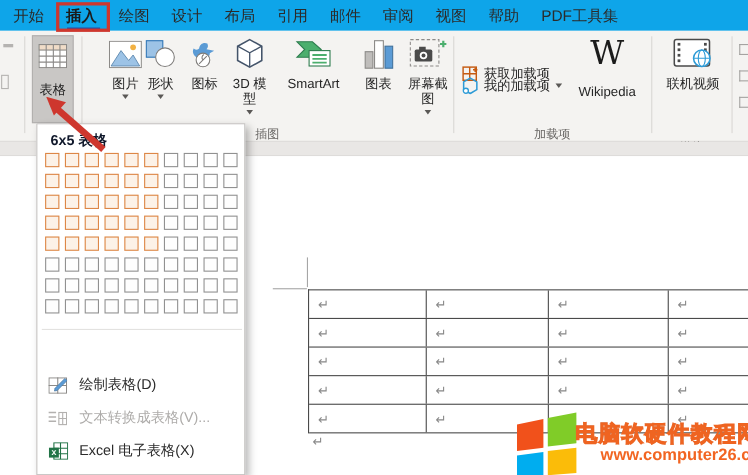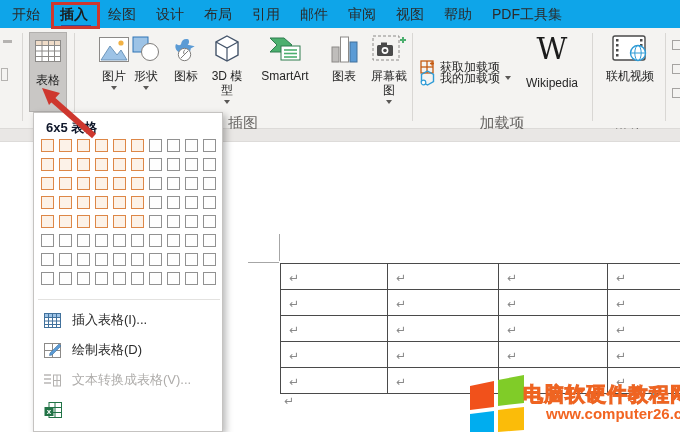--- a/index.html
+++ b/index.html
@@ -37,21 +37,21 @@
   .tablebtn .lbl { font-size:12px; color:#1f1f1f; margin-top:6px; }
   .tablebtn .chev { margin-top:5px; }
 
   .smallbtn { position:absolute; left:420px; height:20px; display:flex; align-items:center;
               font-size:12px; color:#262626; white-space:nowrap; }
   .smallbtn svg { margin-right:5px; }
   .smallbtn .chev { margin-left:5px; }
 
   .wiki-w { font-family:"DejaVu Serif","Liberation Serif",serif; font-size:30px; line-height:34px; color:#1b1b1b; }
 
-  .grouplabels { position:absolute; top:86px; left:0; width:680px; height:16px; font-size:15px; color:#686664; }
+  .grouplabels { position:absolute; top:86px; left:0; width:680px; height:16px; font-size:11px; color:#686664; }
   .grouplbl { position:absolute; text-align:center; }
 
   
   .ribbon-strip { position:absolute; left:0; top:129px; width:680px; height:13px;
                   background:#e9e7e5; border-bottom:1px solid #dddbd9; }
 
   
   .page { position:absolute; left:0; top:142px; width:680px; height:290px; background:#fff; overflow:hidden; }
   .margin-v { position:absolute; left:279px; top:92px; width:1px; height:27px; background:#a6a6a6; }
   .margin-h { position:absolute; left:248px; top:120px; width:31px; height:1px; background:#a6a6a6; }
@@ -402,34 +402,20 @@
         <div class="gcell"></div>
         <div class="gcell"></div>
         <div class="gcell"></div>
         <div class="gcell"></div>
         <div class="gcell"></div>
         <div class="gcell"></div>
         <div class="gcell"></div>
       </div>
     <div class="dd-sep"></div>
 
-    <div class="dd-item" style="top:192px;">
-      <span class="mi">
-        <svg width="17" height="15" viewBox="0 0 17 15">
-          <rect x="0.5" y="0.5" width="16" height="14" fill="#fff" stroke="#41719c"></rect>
-          <rect x="0.5" y="0.5" width="16" height="4" fill="#9dc3e6" stroke="#41719c"></rect>
-          <line x1="0" y1="8" x2="17" y2="8" stroke="#41719c"></line>
-            <line x1="0" y1="11.5" x2="17" y2="11.5" stroke="#41719c"></line>
-          <line x1="4.5" y1="0" x2="4.5" y2="15" stroke="#41719c"></line>
-            <line x1="8.5" y1="0" x2="8.5" y2="15" stroke="#41719c"></line>
-            <line x1="12.5" y1="0" x2="12.5" y2="15" stroke="#41719c"></line>
-        </svg>
-      </span>
-      <span>插入表格(I)...</span>
-    </div>
 
     <div class="dd-item" style="top:222px;text-align:center;">
       <span class="mi">
         <svg width="17" height="15" viewBox="0 0 17 15">
           <rect x="0.5" y="0.5" width="16" height="14" fill="#fff" stroke="#8c8a88"></rect>
           <line x1="0" y1="7.5" x2="17" y2="7.5" stroke="#8c8a88"></line>
             <line x1="8.5" y1="0" x2="8.5" y2="15" stroke="#8c8a88"></line>
           <polygon points="15,1 17,3 8,12 5.5,12.5 6,10" fill="#5b9bd5" stroke="#41719c" stroke-width="0.6"></polygon>
         </svg>
       </span>
@@ -454,20 +440,21 @@
       <span class="mi">
         <svg width="18" height="16" viewBox="0 0 18 16">
           <rect x="5" y="0.5" width="12.5" height="15" fill="#fff" stroke="#217346"></rect>
           <line x1="5" y1="5.5" x2="17.5" y2="5.5" stroke="#217346"></line>
             <line x1="5" y1="10.5" x2="17.5" y2="10.5" stroke="#217346"></line>
           <line x1="11" y1="0.5" x2="11" y2="15.5" stroke="#217346"></line>
           <rect x="0.5" y="5" width="9" height="9" fill="#217346"></rect>
           <text x="5" y="12" text-anchor="middle" font-size="8" font-family="Liberation Sans, sans-serif" font-weight="bold" fill="#fff">x</text>
         </svg>
       </span>
+      <span>Excel 电子表格(X)</span>
     </div>
 
     <div class="dd-item" style="top:312px;">
       <span class="mi">
         
       </span>
     </div>
   </div>
 
   <svg class="red-arrow" width="64" height="52" viewBox="0 0 64 52">

